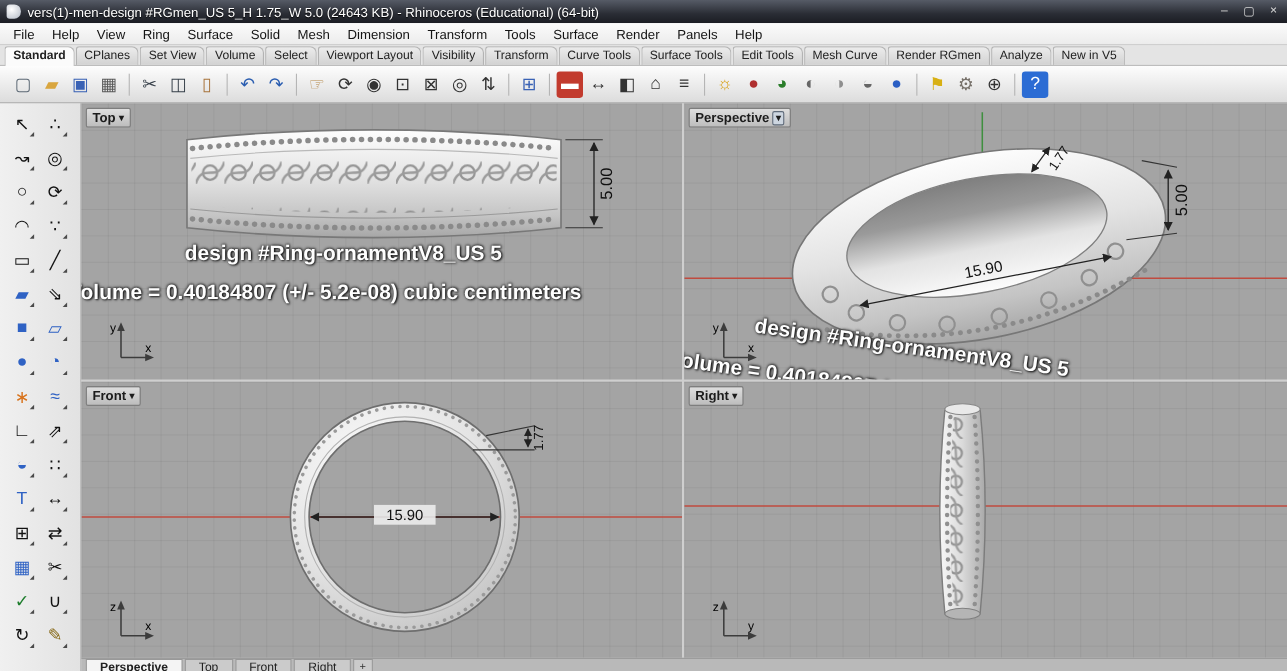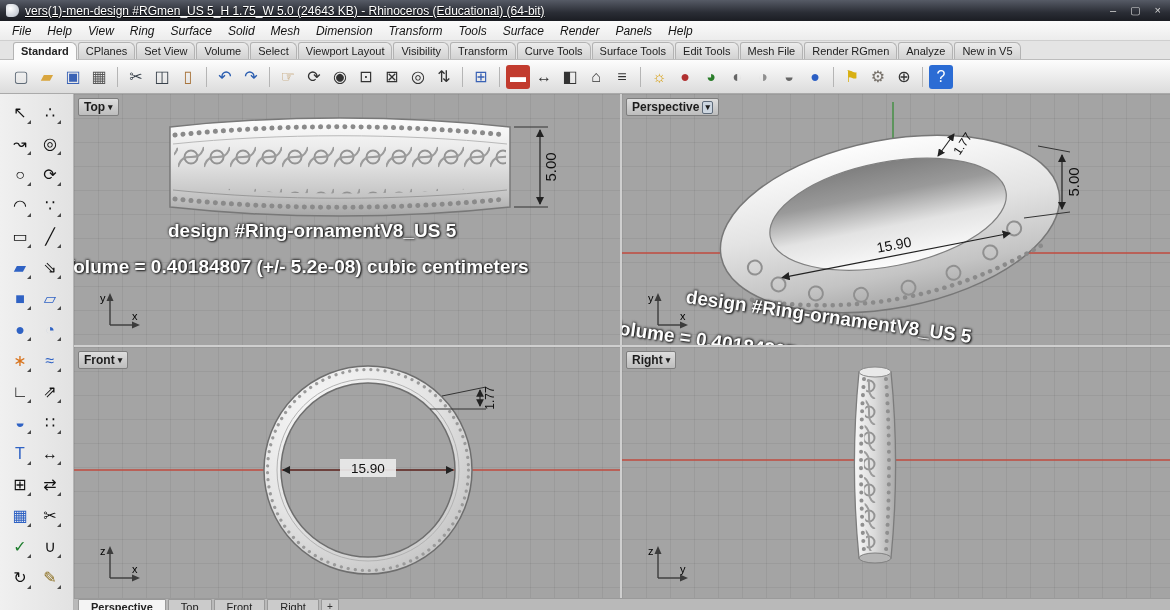--- a/index.html
+++ b/index.html
@@ -3,30 +3,30 @@
 <meta charset="utf-8">
 <style>
   * { margin:0; padding:0; box-sizing:border-box; }
   html,body { width:1170px; height:610px; overflow:hidden; font-family:"Liberation Sans",sans-serif; background:#d4d4d4; }
 
   
   .titlebar { position:absolute; left:0; top:0; width:1170px; height:21px;
     background:linear-gradient(#565b66,#2a2d35 60%,#1b1d23); color:#fff;
     display:flex; align-items:center; padding:0 6px; font-size:12px; }
   .app-icon { width:13px; height:13px; border-radius:3px 6px 6px 3px; background:radial-gradient(circle at 35% 35%,#ffffff,#c9ced6 70%,#9aa0ab); margin-right:6px; flex:0 0 auto; }
-  .title-text { white-space:nowrap; overflow:hidden; text-shadow:0 1px 1px #000;text-decoration:underline; }
+  .title-text { white-space:nowrap; overflow:hidden; text-shadow:0 1px 1px #000; }
   .win-btns { margin-left:auto; display:flex; gap:8px; color:#d6d6d6; font-size:11px; }
   .win-btns span { cursor:default; padding:0 3px; }
 
   
   .menubar { position:absolute; left:0; top:21px; width:1170px; height:20px; background:linear-gradient(#fbfbfb,#ececec); border-bottom:1px solid #cfcfcf; display:flex; align-items:center; padding-left:4px; }
-  .menu-item { font-size:12px; color:#141414; padding:2px 8px; border-radius:2px;font-style:italic; }
-
-  
-  .tabrow { position:absolute; left:0; top:41px; width:1170px; height:19px; background:#e4e4e4; border-bottom:1px solid #bdbdbd; display:flex; align-items:flex-end; padding-left:13px; }
+  .menu-item { font-size:12px; color:#141414; padding:2px 8px; border-radius:2px; }
+
+  
+  .tabrow { position:absolute; left:0; top:41px; width:1170px; height:19px; background:#e4e4e4; border-bottom:1px solid #bdbdbd; display:flex; align-items:flex-end; padding-left:4px; }
   .tbar-tab { font-size:11px; color:#222; padding:2px 7px 2px; margin-right:1px; background:linear-gradient(#ececec,#d2d2d2); border:1px solid #b3b3b3; border-bottom:none; border-radius:3px 6px 0 0; white-space:nowrap; }
   .tbar-tab[data-active="true"] { background:#fbfbfb; font-weight:bold; position:relative; top:1px; padding-bottom:3px; }
 
   
   .toolbar { position:absolute; left:0; top:60px; width:1170px; height:34px; background:linear-gradient(#fdfdfd,#dcdcdc); border-bottom:1px solid #aaa; display:flex; align-items:center; padding-left:8px; }
   .tb-icon { width:24px; height:24px; margin:0 1px; display:inline-flex; align-items:center; justify-content:center; font-size:16px; border-radius:3px; position:relative; }
   .tb-icon[data-sep="true"] { margin-left:12px; }
   .tb-icon[data-sep="true"]::before { content:""; position:absolute; left:-7px; top:2px; height:20px; border-left:1px solid #b5b5b5; }
 
   
@@ -132,21 +132,21 @@
     <span class="tbar-tab" data-active="false">CPlanes</span>
     <span class="tbar-tab" data-active="false">Set View</span>
     <span class="tbar-tab" data-active="false">Volume</span>
     <span class="tbar-tab" data-active="false">Select</span>
     <span class="tbar-tab" data-active="false">Viewport Layout</span>
     <span class="tbar-tab" data-active="false">Visibility</span>
     <span class="tbar-tab" data-active="false">Transform</span>
     <span class="tbar-tab" data-active="false">Curve Tools</span>
     <span class="tbar-tab" data-active="false">Surface Tools</span>
     <span class="tbar-tab" data-active="false">Edit Tools</span>
-    <span class="tbar-tab" data-active="false">Mesh File</span>
+    <span class="tbar-tab" data-active="false">Mesh Curve</span>
     <span class="tbar-tab" data-active="false">Render RGmen</span>
     <span class="tbar-tab" data-active="false">Analyze</span>
     <span class="tbar-tab" data-active="false">New in V5</span>
 </div>
 
 <div class="toolbar">
   <div class="tb-icon" style="color: rgb(95, 107, 119);">▢</div>
     <div class="tb-icon" style="color: rgb(217, 166, 63);">▰</div>
     <div class="tb-icon" style="color: rgb(58, 98, 181);">▣</div>
     <div class="tb-icon" style="color: rgb(90, 90, 90);">▦</div>

